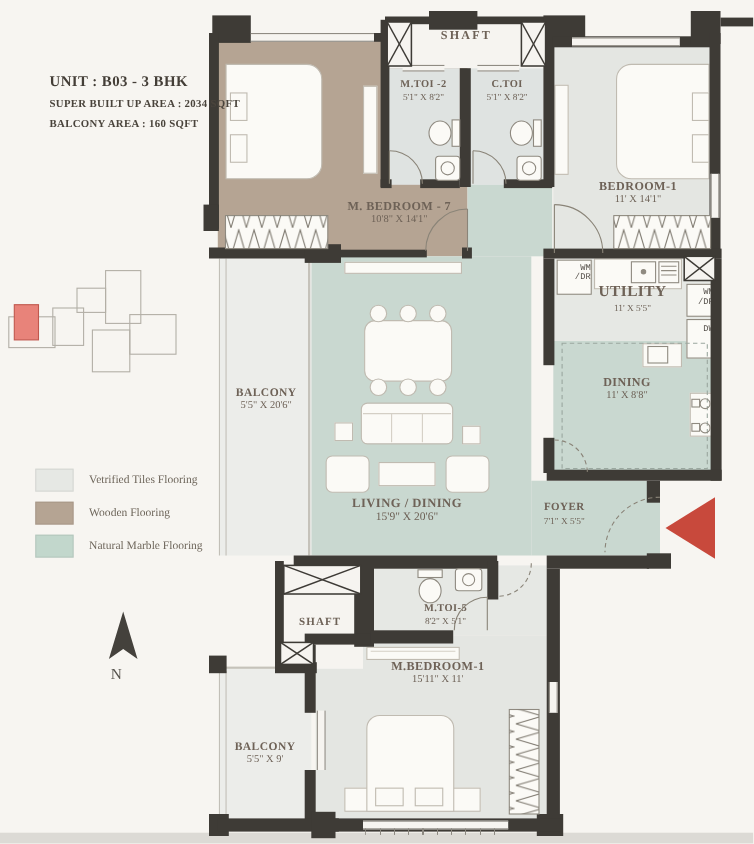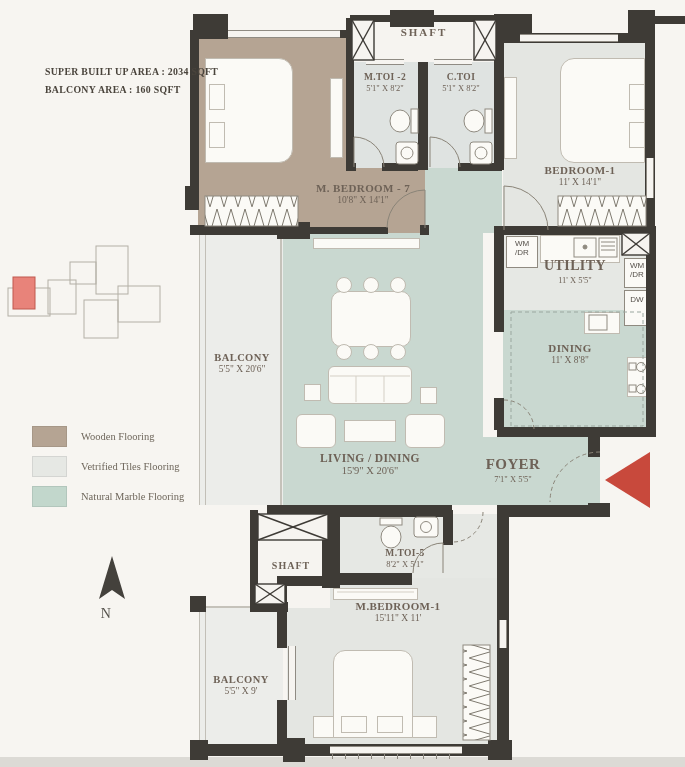--- a/index.html
+++ b/index.html
@@ -6,22 +6,22 @@
   .stage{position:relative;width:685px;height:767px;background:#f7f5f1;overflow:hidden;
          font-family:"Liberation Serif", serif;}
   .abs{position:absolute;}
   .floor{position:absolute;}
   .wall{position:absolute;background:#3e3b36;}
   .win{position:absolute;background:#f6f4f0;border-top:1px solid #8f8b83;border-bottom:1px solid #8f8b83;}
   .winv{position:absolute;background:#f6f4f0;border-left:1px solid #8f8b83;border-right:1px solid #8f8b83;}
   .rail{position:absolute;border-left:1px solid #c2bfb7;border-right:1px solid #c2bfb7;background:transparent;}
   .furn{position:absolute;background:#fbfaf6;border:1px solid #c0bbb1;box-sizing:border-box;}
   .appl{position:absolute;background:#fbfaf6;border:1px solid #8f8a80;box-sizing:border-box;
-        font-size:8px;line-height:1.15;color:#55504a;text-align:center;padding-top:2px;
-        font-family:Liberation Sans, sans-serif;}
+        font-size:8px;line-height:1.15;color:#55504a;text-align:right;padding-top:2px;
+        font-family:Liberation Mono, monospace;}
   .lbl{position:absolute;text-align:center;color:#6e6257;z-index:6;}
   .lbl .nm{display:block;font-size:11px;letter-spacing:.4px;font-weight:bold;}
   .lbl .dm{display:block;font-size:9.5px;margin-top:1px;}
   .lbl.small .nm{font-size:9.5px;}
   .lbl.small .dm{font-size:8.5px;}
   .hdr{position:absolute;left:45px;top:66px;color:#443e37;z-index:6;}
   .hdr .big{font-size:13.5px;font-weight:bold;letter-spacing:.4px;margin-bottom:7px;}
   .hdr .sm{font-size:9.8px;font-weight:bold;letter-spacing:.3px;margin-bottom:7px;color:#4a443c;}
   .legend{position:absolute;left:32px;top:426px;z-index:6;}
   .legend .row{display:flex;align-items:center;margin-bottom:9px;}
@@ -30,32 +30,33 @@
   svg.ovl{position:absolute;left:0;top:0;z-index:5;pointer-events:none;}
   .z1{z-index:1}.z2{z-index:2}.z3{z-index:3}.z4{z-index:4}
   .ticks{position:absolute;height:6px;background:repeating-linear-gradient(90deg,#8b877f 0 1px,transparent 1px 13px);}
 </style>
 </head>
 <body>
 
 <div class="stage">
 
   <div class="hdr">
+    <div class="big">UNIT : B03 - 3 BHK</div>
     <div class="sm">SUPER BUILT UP AREA : 2034 SQFT</div>
     <div class="sm">BALCONY AREA : 160 SQFT</div>
   </div>
 
   <div class="legend">
+    <div class="row">
+      <div class="sw" style="background:#e6e8e4"></div>
+      <div class="tx">Vetrified Tiles Flooring</div>
+    </div>
     <div class="row">
       <div class="sw" style="background:#b5a493"></div>
       <div class="tx">Wooden Flooring</div>
-    </div>
-    <div class="row">
-      <div class="sw" style="background:#e6e8e4"></div>
-      <div class="tx">Vetrified Tiles Flooring</div>
     </div>
     <div class="row">
       <div class="sw" style="background:#c2d7cc"></div>
       <div class="tx">Natural Marble Flooring</div>
     </div>
   </div>
 
   <div class="floor z1" style="left:198px;top:33px;width:227px;height:200px;background:#b5a493"></div>
   <div class="floor z1" style="left:503px;top:38px;width:145px;height:195px;background:#e4e6e2"></div>
   <div class="floor z1" style="left:352px;top:62px;width:66px;height:106px;background:#dfe3e1"></div>
@@ -336,21 +337,21 @@
   </div>
   <div class="lbl small" style="left:528px;top:258px;width:94px">
     <span class="nm" style="font-size:14px">UTILITY</span>
     <span class="dm">11' X 5'5"</span>
   </div>
   <div class="lbl" style="left:510px;top:342px;width:120px">
     <span class="nm">DINING</span>
     <span class="dm">11' X 8'8"</span>
   </div>
   <div class="lbl small" style="left:477px;top:456px;width:72px">
-    <span class="nm" style="font-size:15px">FOYER</span>
+    <span class="nm" style="font-size:10px">FOYER</span>
     <span class="dm">7'1" X 5'5"</span>
   </div>
   <div class="lbl small" style="left:362px;top:548px;width:86px">
     <span class="nm">M.TOI-5</span>
     <span class="dm">8'2" X 5'1"</span>
   </div>
   <div class="lbl" style="left:255px;top:560px;width:72px">
     <span class="nm" style="font-size:10px;letter-spacing:1px">SHAFT</span>
   </div>
   <div class="lbl" style="left:328px;top:600px;width:140px">

